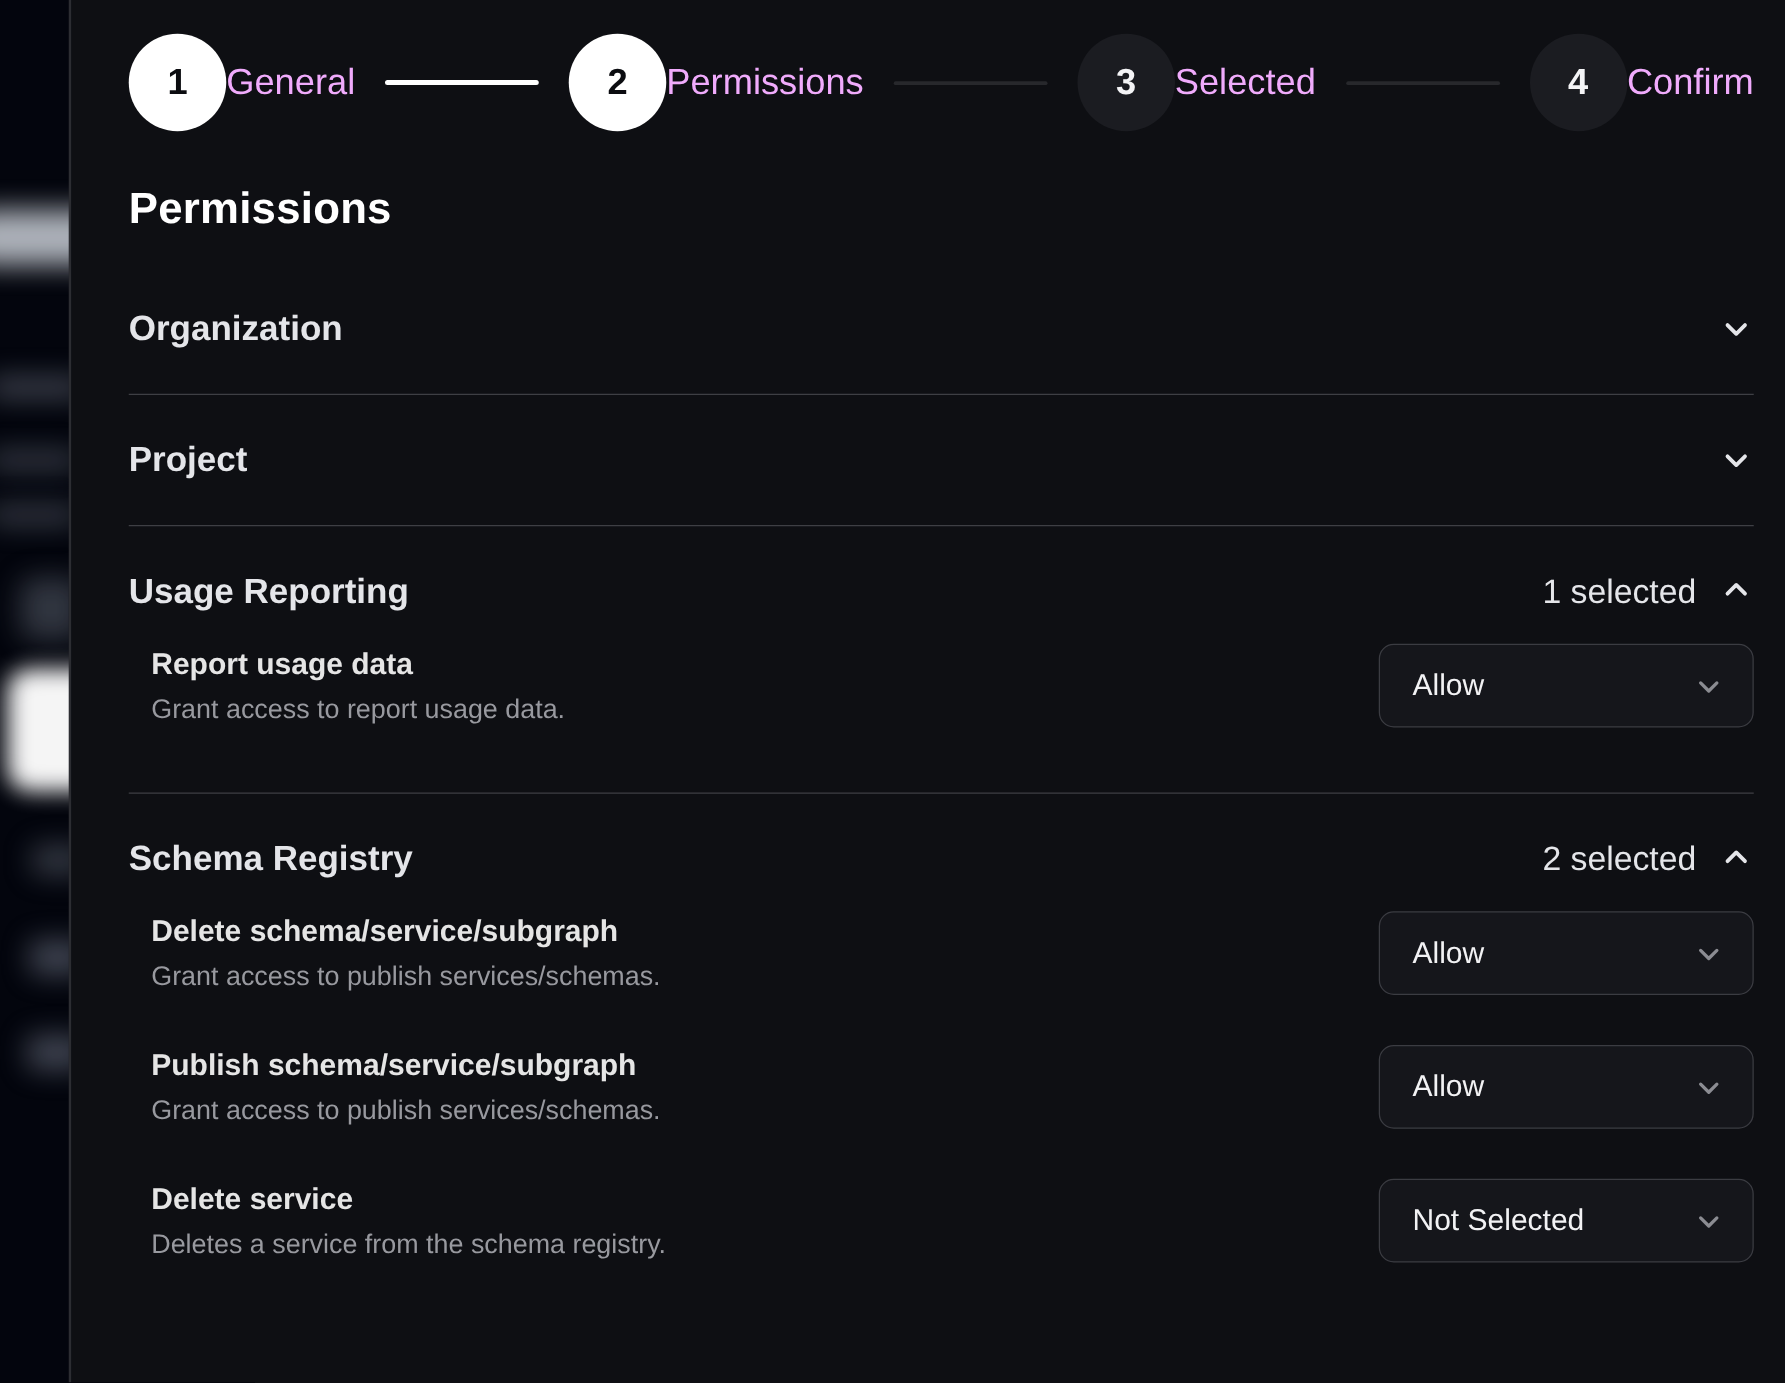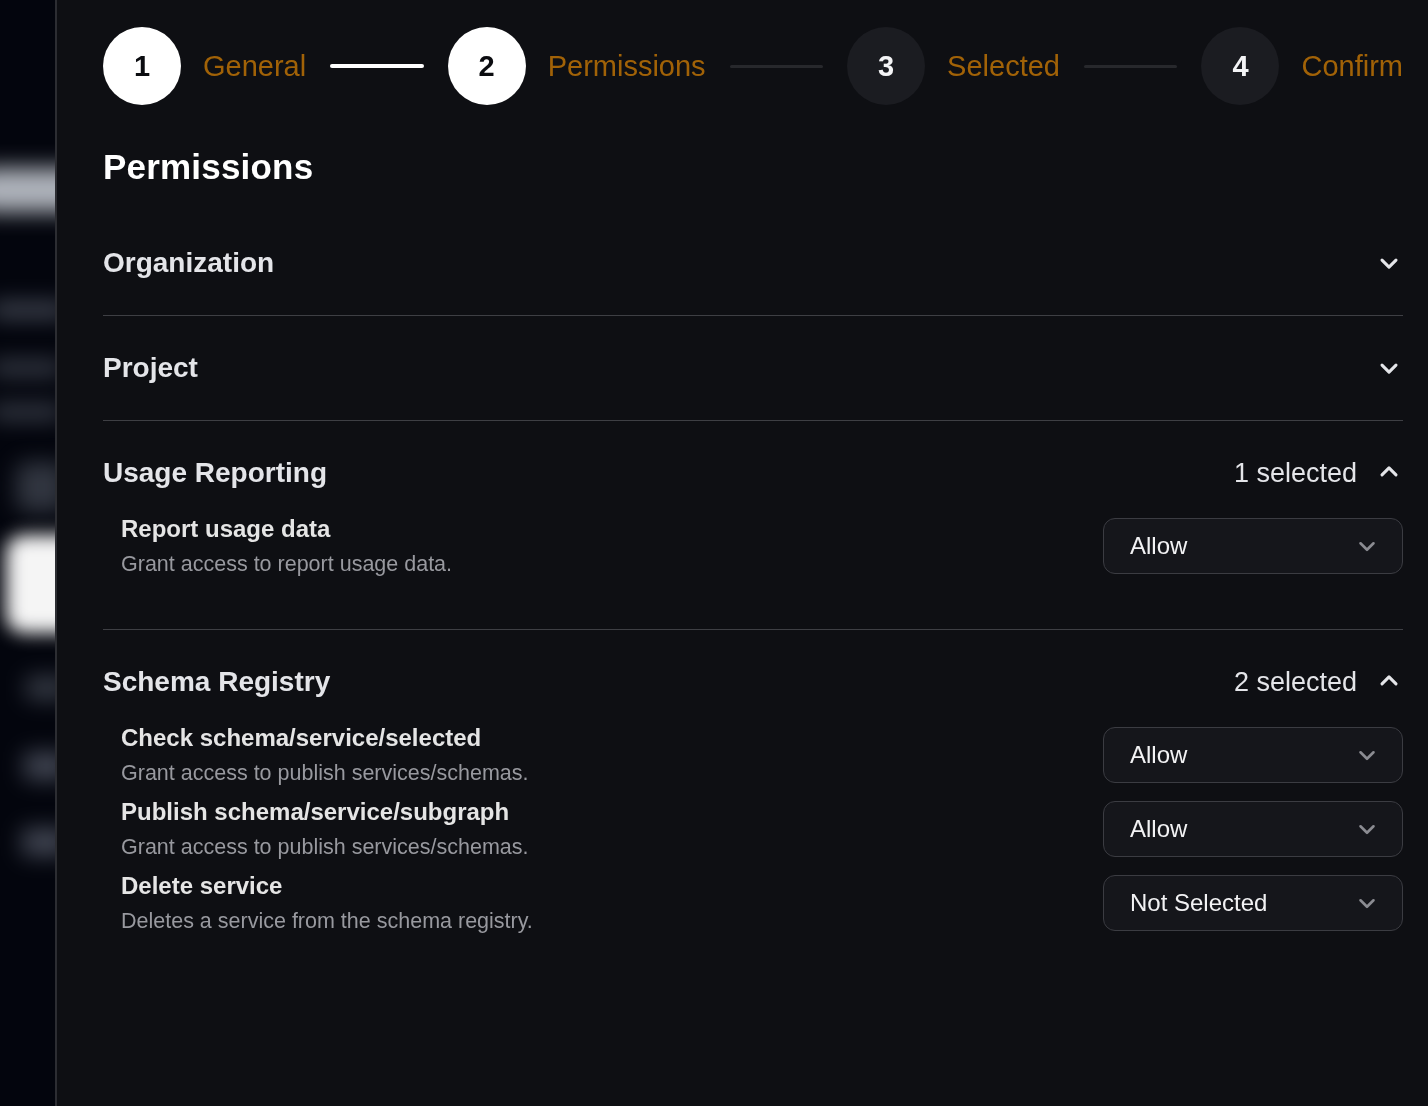--- a/index.html
+++ b/index.html
@@ -35,21 +35,21 @@
   
   .stepper{display:flex;align-items:center;height:78px;}
   .step{display:flex;align-items:center;flex:0 0 auto;cursor:pointer;}
   .step-circle{
     width:78px;height:78px;border-radius:50%;
     display:flex;align-items:center;justify-content:center;
     font-size:29px;font-weight:bold;flex:0 0 auto;
   }
   .step-circle.done{background:#ffffff;color:#0b0c10;}
   .step-circle.todo{background:#1b1c21;color:#f4f4f6;}
-  .step-label{font-size:29px;color:#a16207;margin-left:22px;white-space:nowrap;text-align:center;}
+  .step-label{font-size:29px;color:#f0abfc;white-space:nowrap;text-align:center;}
   .connector{flex:1 1 auto;margin:0 24px;border-radius:2px;}
   .connector.done{height:4px;background:#ffffff;}
   .connector.todo{height:3px;background:#27282c;}
 
   
   h1.page-title{
     font-size:35px;font-weight:bold;color:#ffffff;
     margin:42px 0 24px 0;letter-spacing:.2px;
   }
 
@@ -62,26 +62,26 @@
   .section-right{display:flex;align-items:flex-start;gap:18px;}
   .selected-count{font-size:27px;color:#e4e5e9;}
   .chev{flex:0 0 auto;}
   .divider{height:1px;background:#3e3f44;width:100%;}
 
   
   .perm-row{
     display:flex;align-items:center;justify-content:space-between;
     padding-left:18px;margin-top:26px;
   }
-  .perm-row + .perm-row{margin-top:12px;}
+  .perm-row + .perm-row{margin-top:40px;}
   .perm-info{max-width:900px;}
   .perm-name{font-size:24px;font-weight:bold;color:#e5e5e5;margin-bottom:9px;}
   .perm-desc{font-size:21.5px;color:#98999f;}
   .perm-select{
-    width:300px;height:56px;box-sizing:border-box;
+    width:300px;height:67px;box-sizing:border-box;
     background:#15161b;border:1px solid #3b3c42;border-radius:12px;
     display:flex;align-items:center;justify-content:space-between;
     padding:0 22px 0 26px;cursor:pointer;flex:0 0 auto;
   }
   .perm-select .value{font-size:24px;color:#f2f2f4;}
   .section-gap{margin-top:52px;}
 </style>
 </head>
 <body>
 
@@ -173,21 +173,21 @@
     <span class="section-right">
       <span class="selected-count">2 selected</span>
       <svg class="chev" width="28" height="28" viewBox="0 0 24 24" fill="none" stroke="#e4e5e9" stroke-width="2.6" stroke-linecap="round" stroke-linejoin="round">
           <path d="M6 14.5l6-6 6 6"></path>
         </svg>
     </span>
   </div>
 
   <div class="perm-row">
     <div class="perm-info">
-      <div class="perm-name">Check schema/service/selected</div>
+      <div class="perm-name">Delete schema/service/subgraph</div>
       <div class="perm-desc">Grant access to publish services/schemas.</div>
     </div>
     <div class="perm-select">
       <span class="value">Allow</span>
       <svg width="26" height="26" viewBox="0 0 24 24" fill="none" stroke="#8b8c92" stroke-width="2.4" stroke-linecap="round" stroke-linejoin="round">
           <path d="M6 9.5l6 6 6-6"></path>
         </svg>
     </div>
   </div>
 

